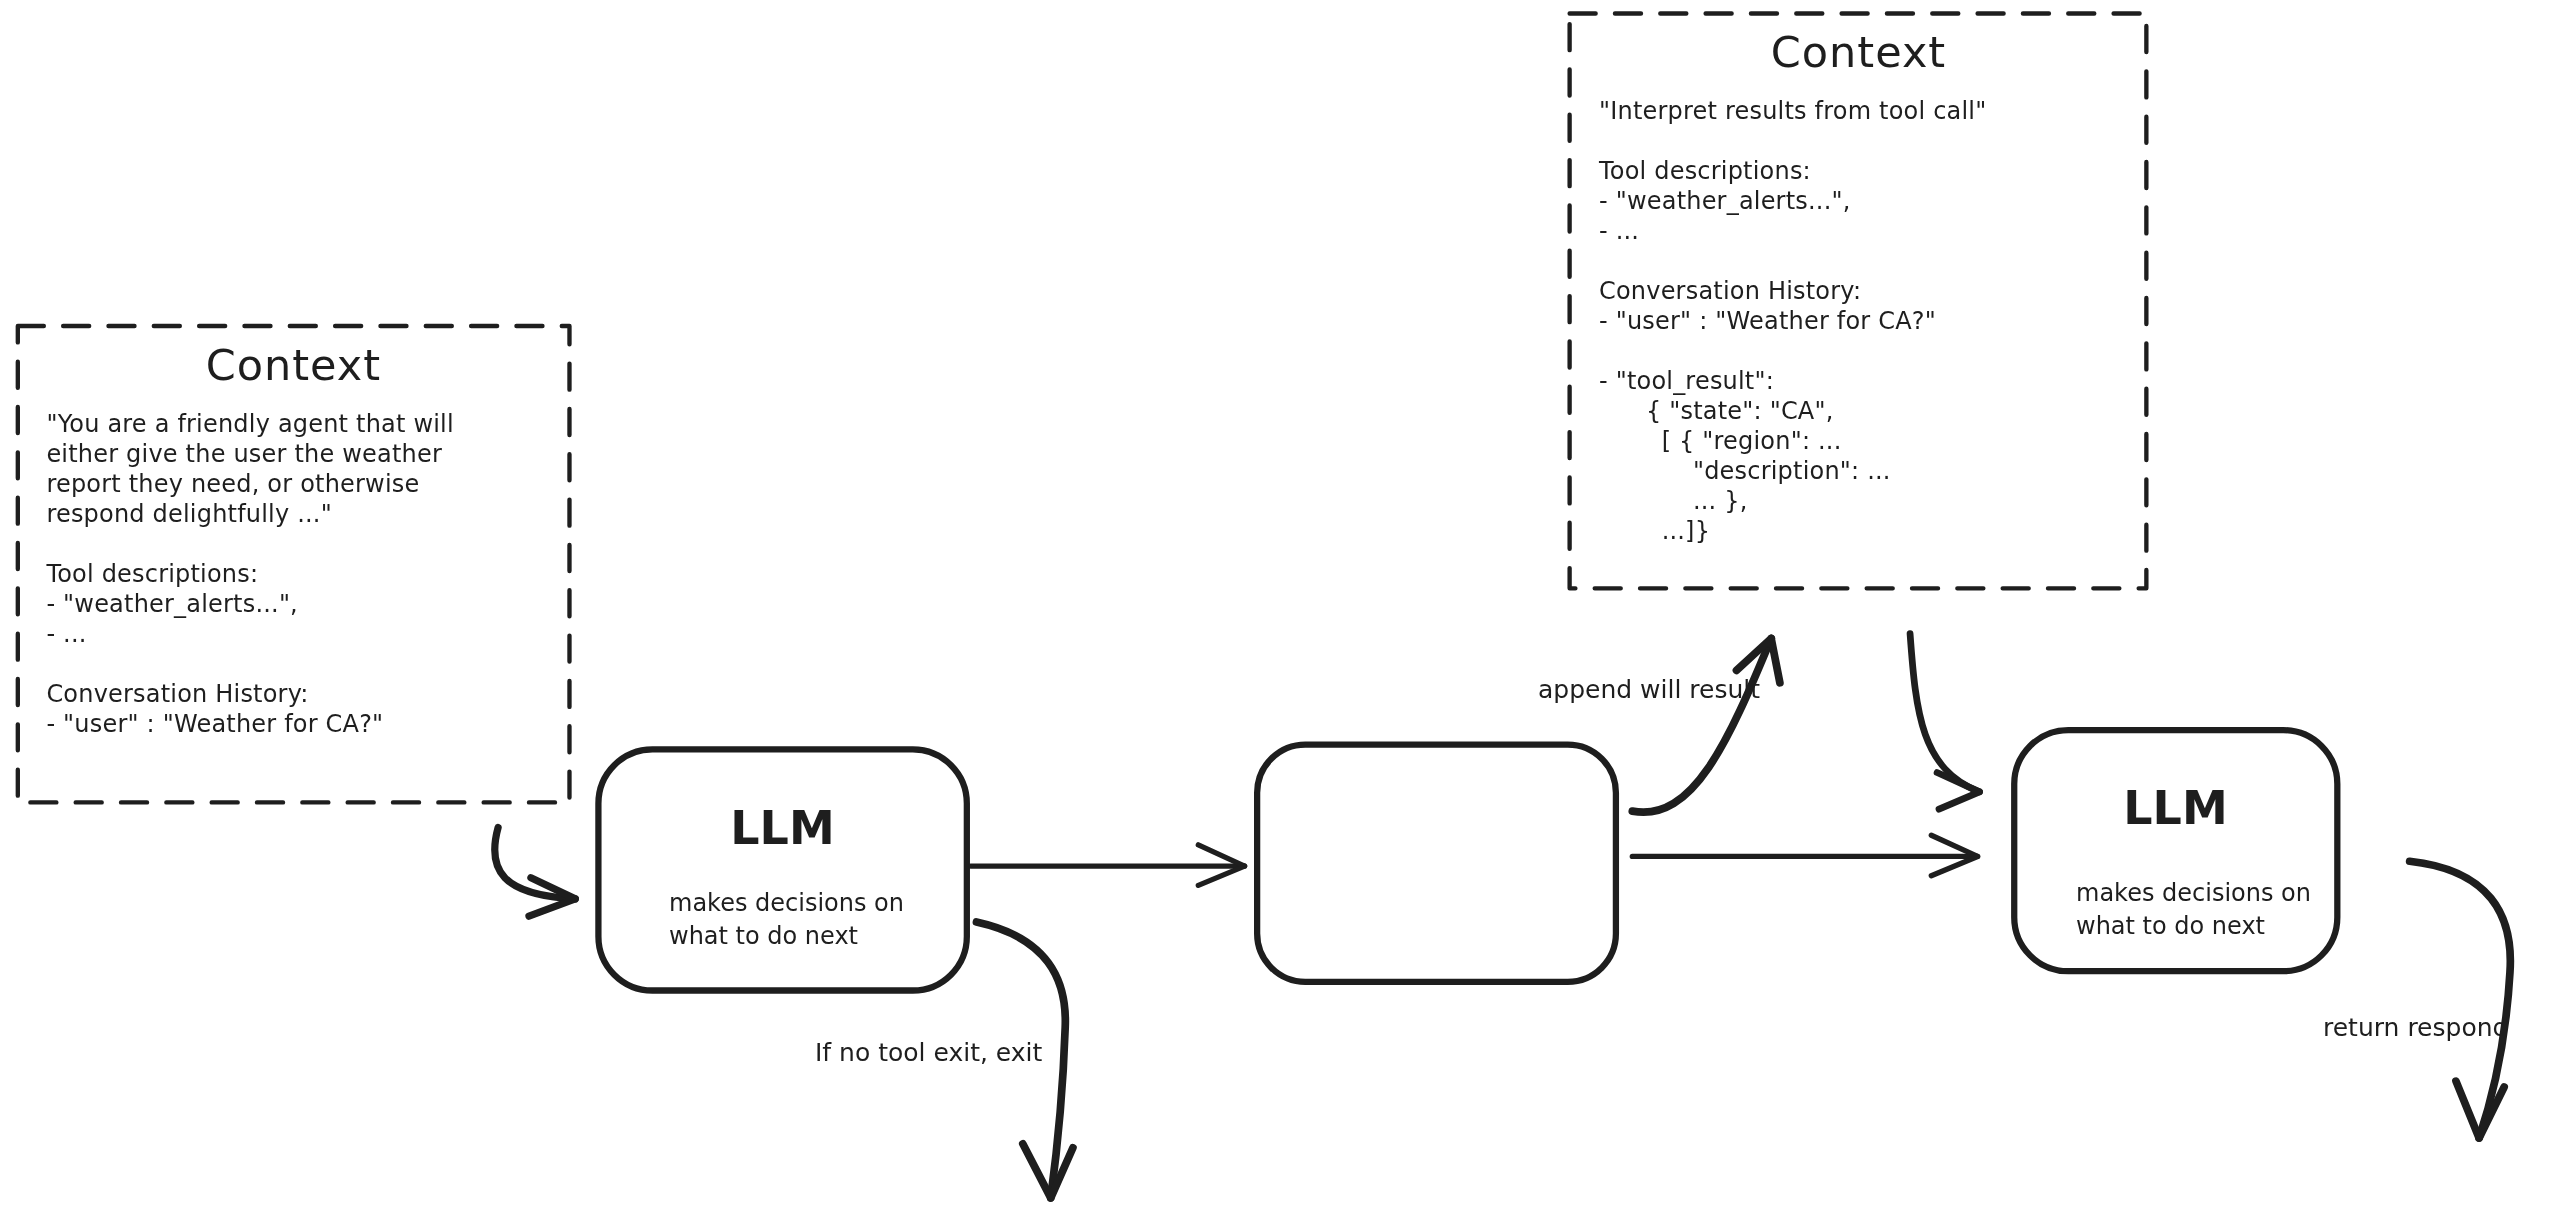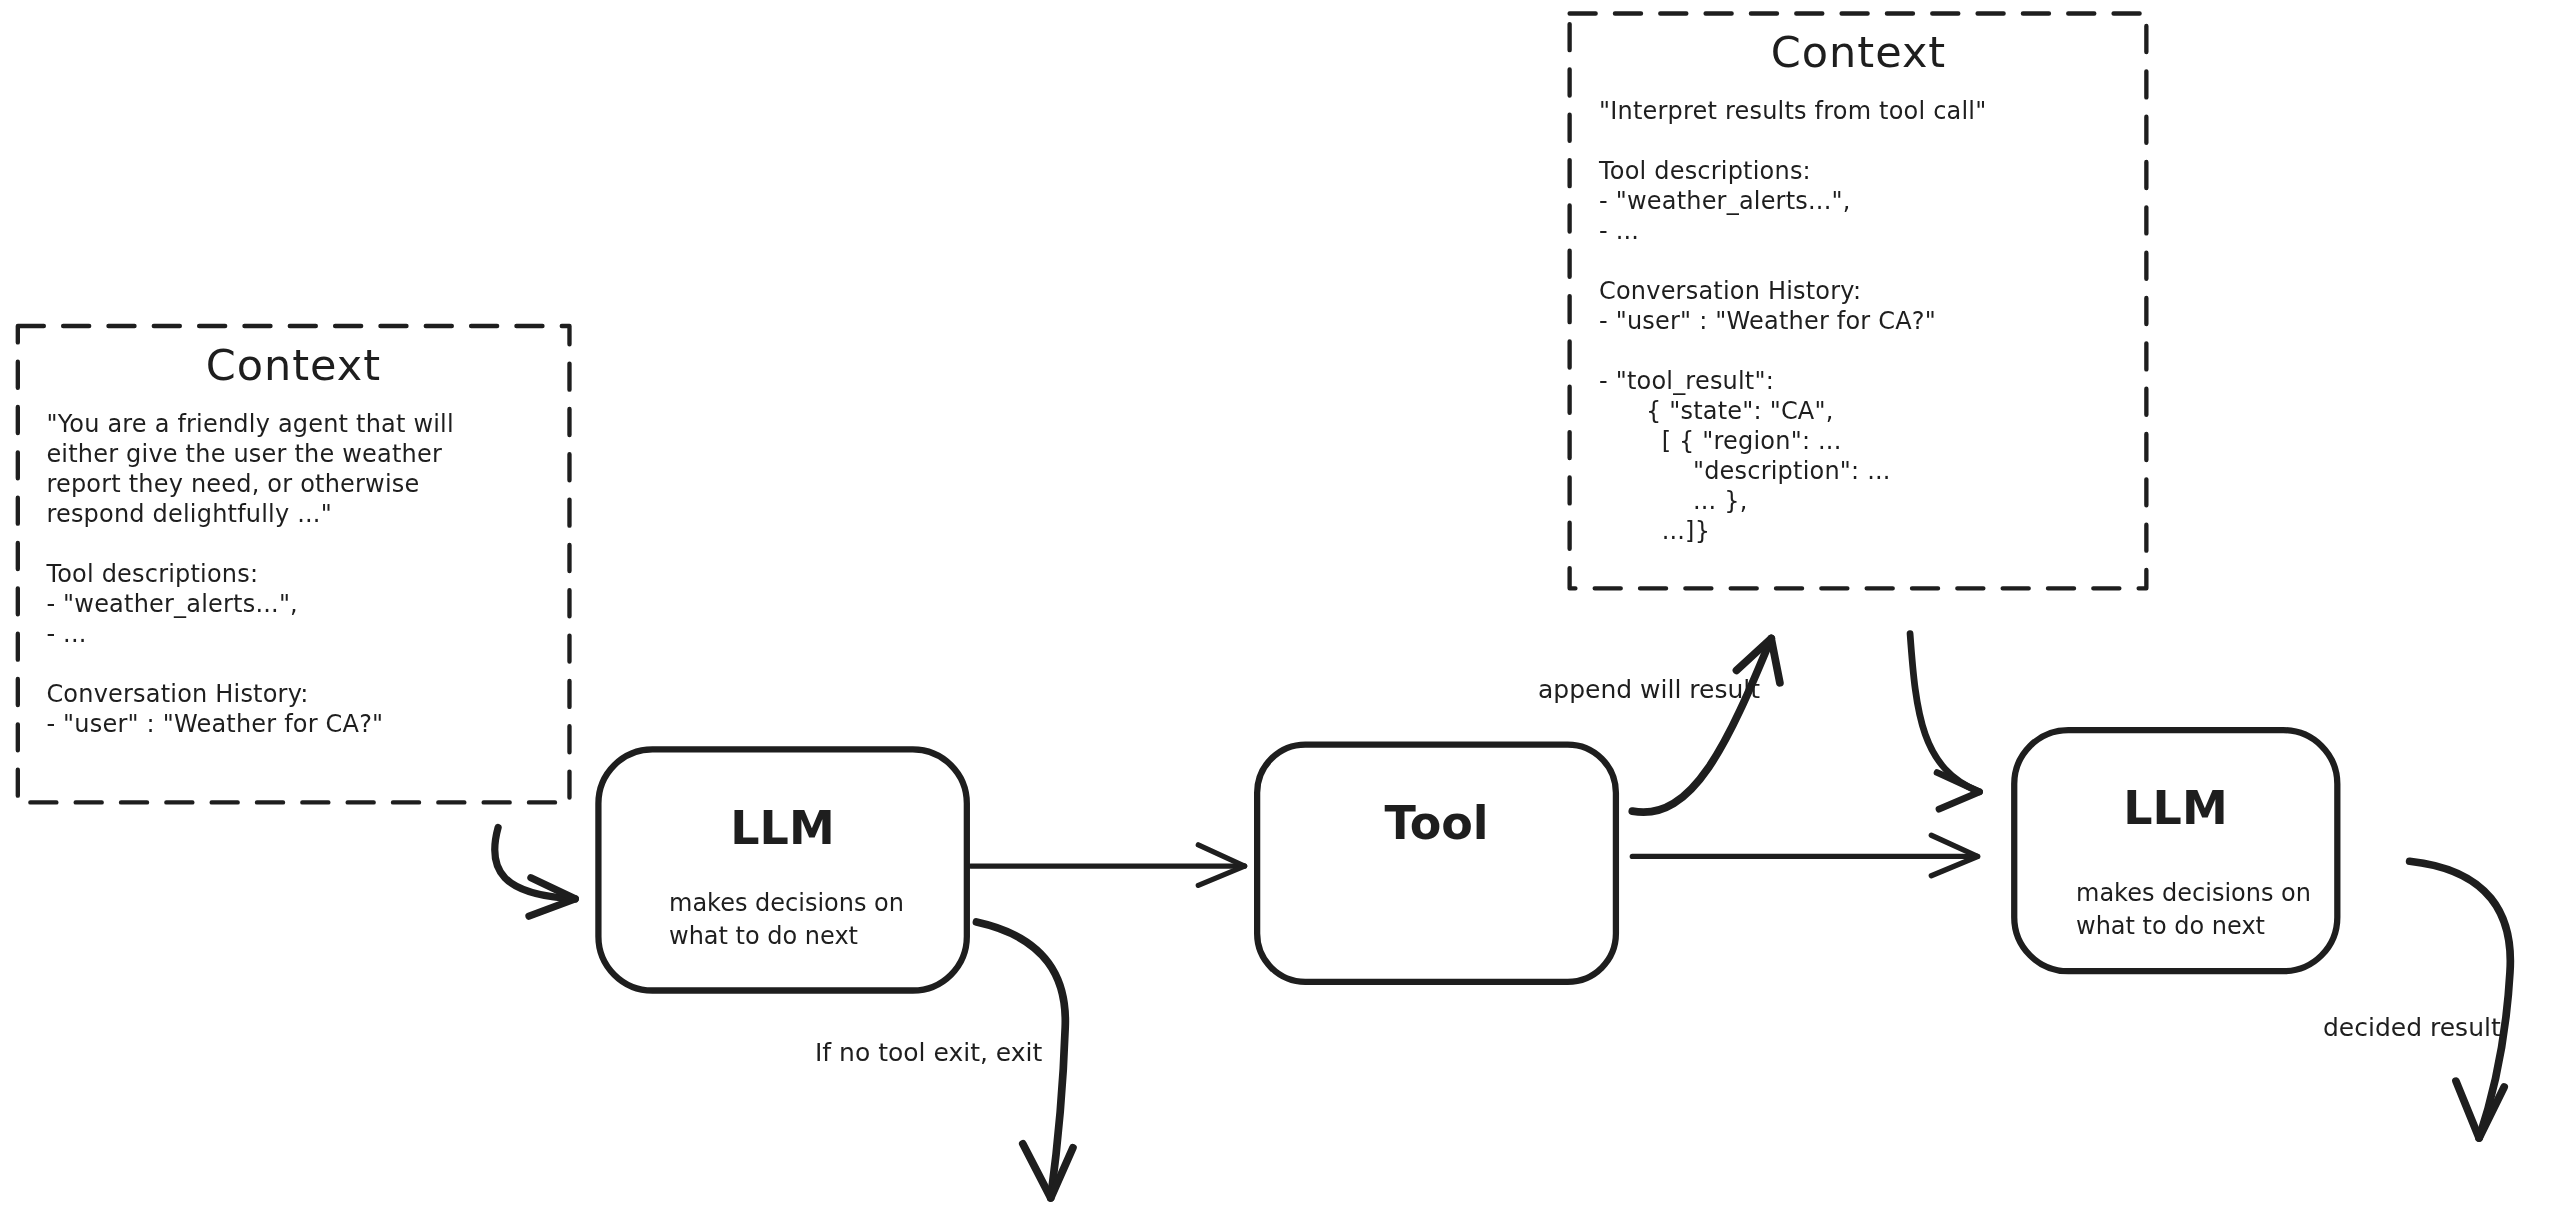--- a/index.html
+++ b/index.html
@@ -131,27 +131,26 @@
         ...]}</div>
   </div>
 
   <div class="node slanted" id="llm1">
     <div class="node-title">LLM</div>
     <div class="node-sub">makes decisions on
 what to do next</div>
   </div>
 
   <div class="node" id="tool">
-    <div class="node-title">Tool</div>
   </div>
 
   <div class="node slanted" id="llm2">
     <div class="node-title">LLM</div>
     <div class="node-sub">makes decisions on
 what to do next</div>
   </div>
 
   <div class="wire-label" id="lbl-append">append will result</div>
   <div class="wire-label" id="lbl-exit">If no tool exit, exit</div>
-  <div class="wire-label" id="lbl-return">decided result</div>
+  <div class="wire-label" id="lbl-return">return respond</div>
 
 </div>
 
 
 </body></html>

